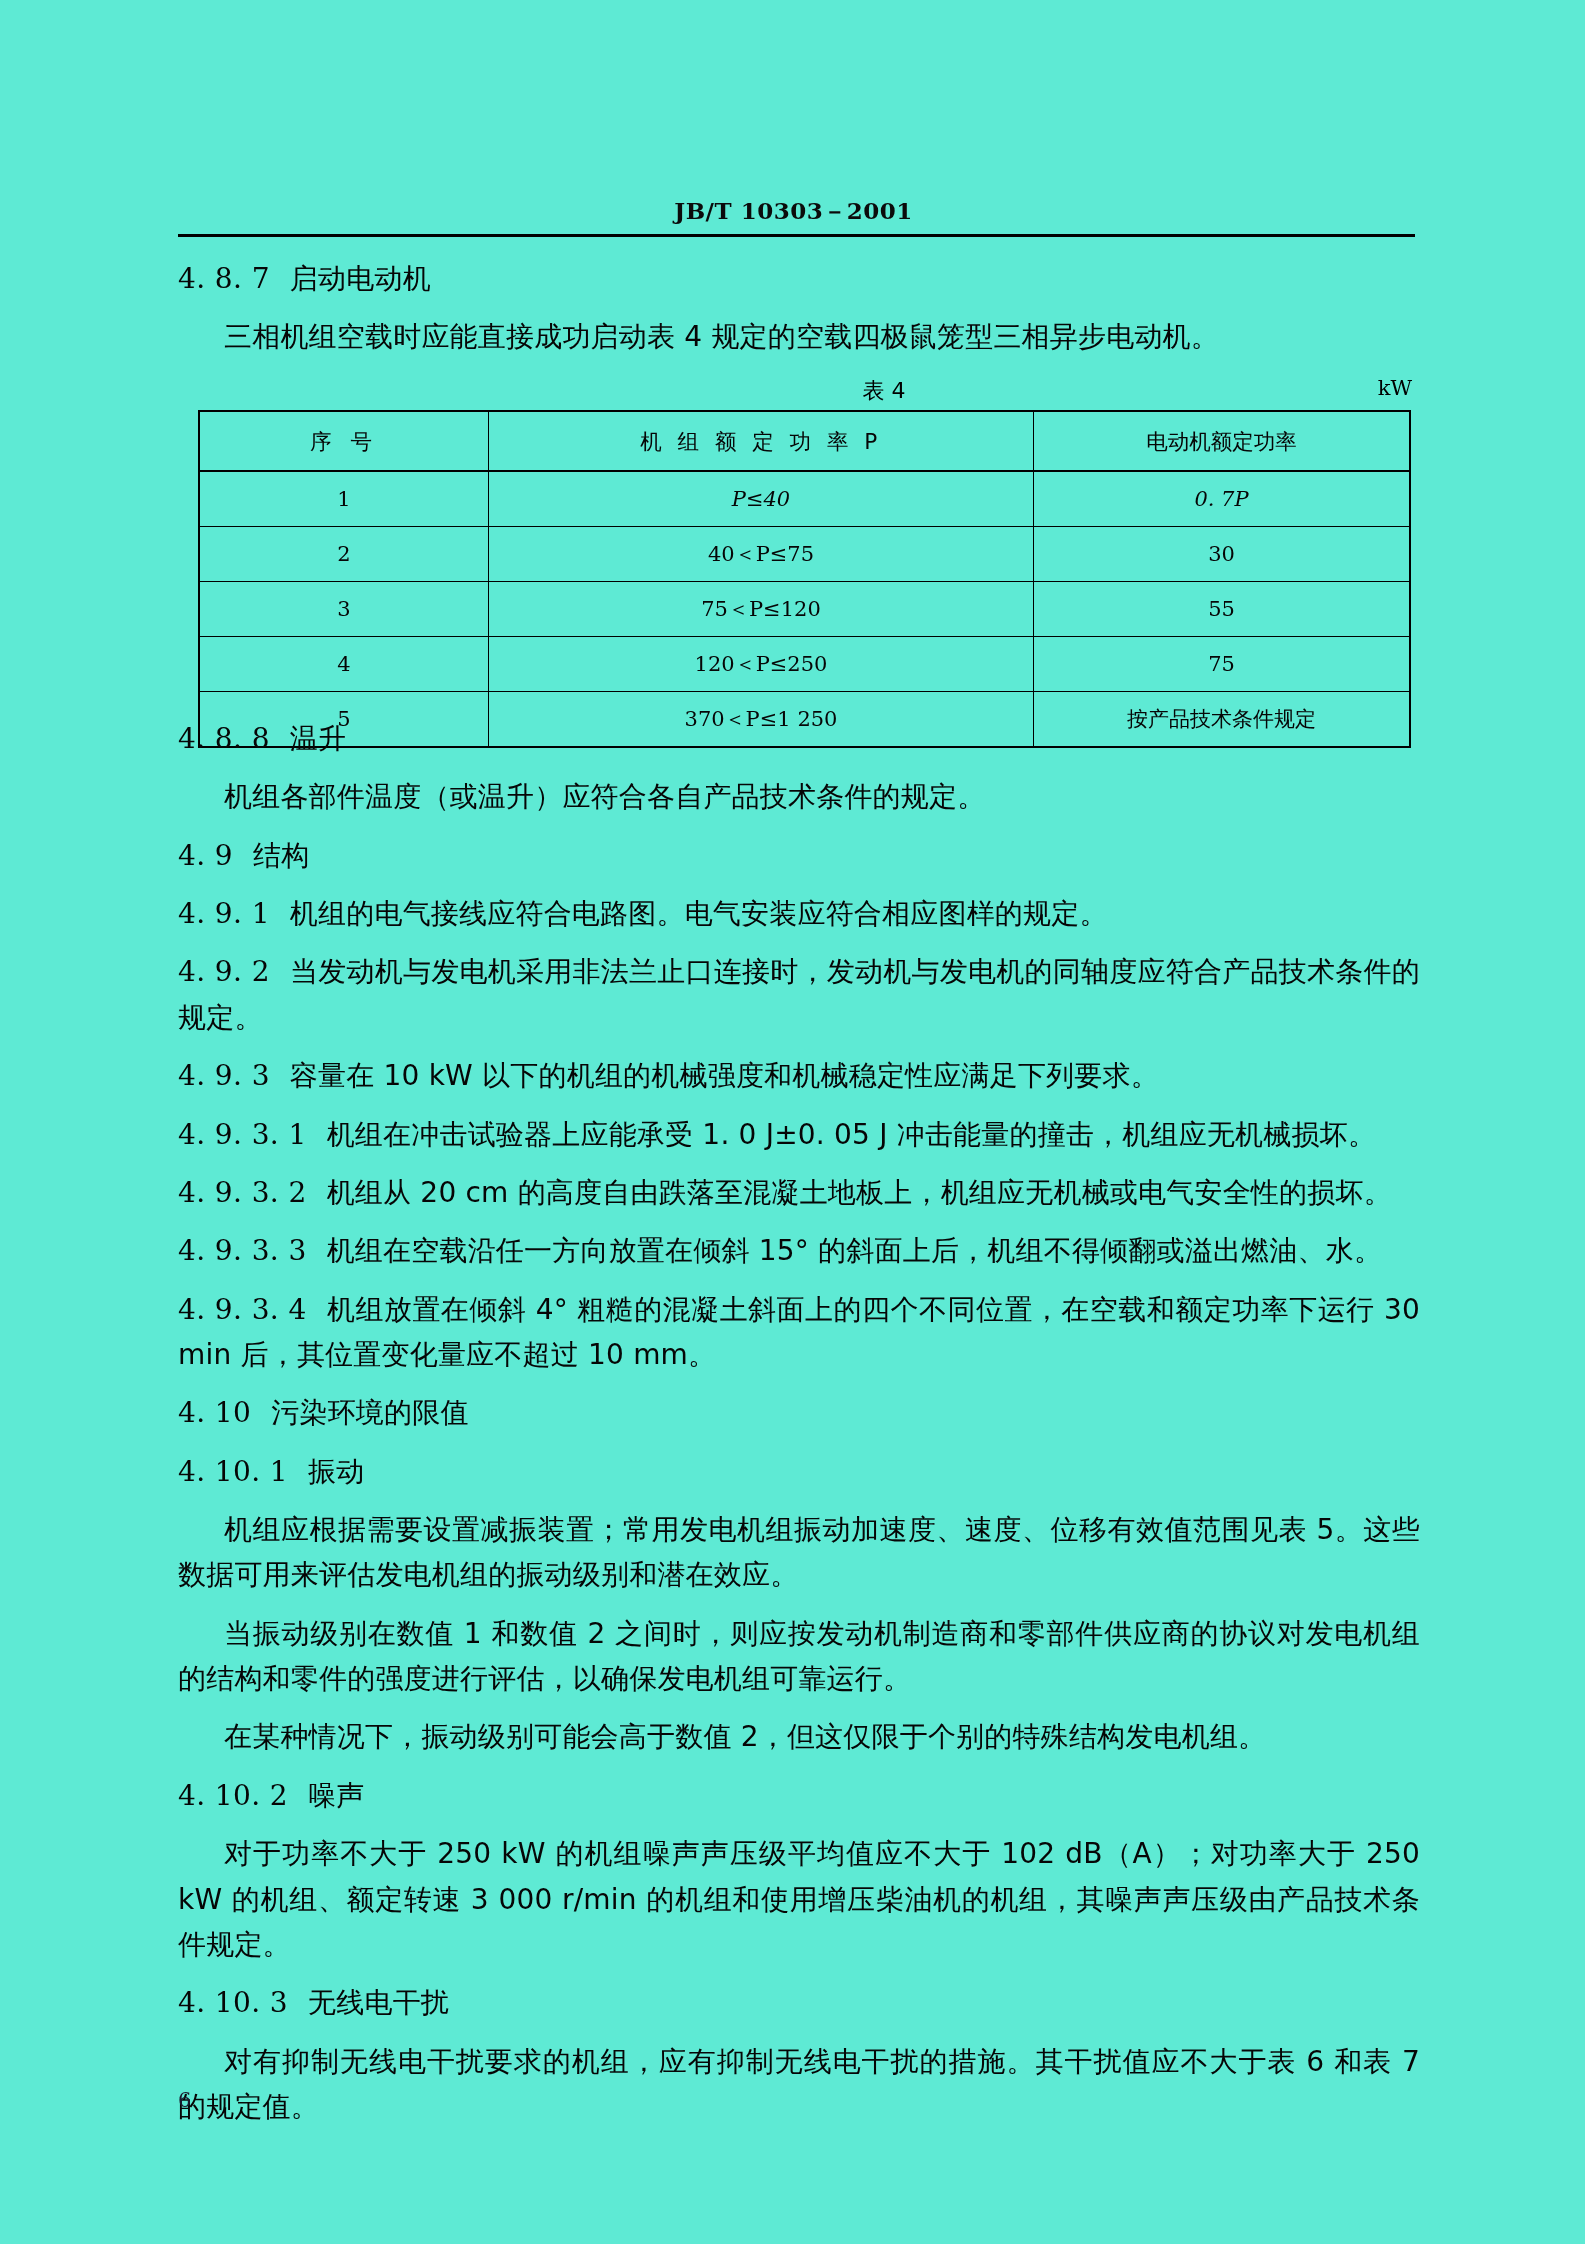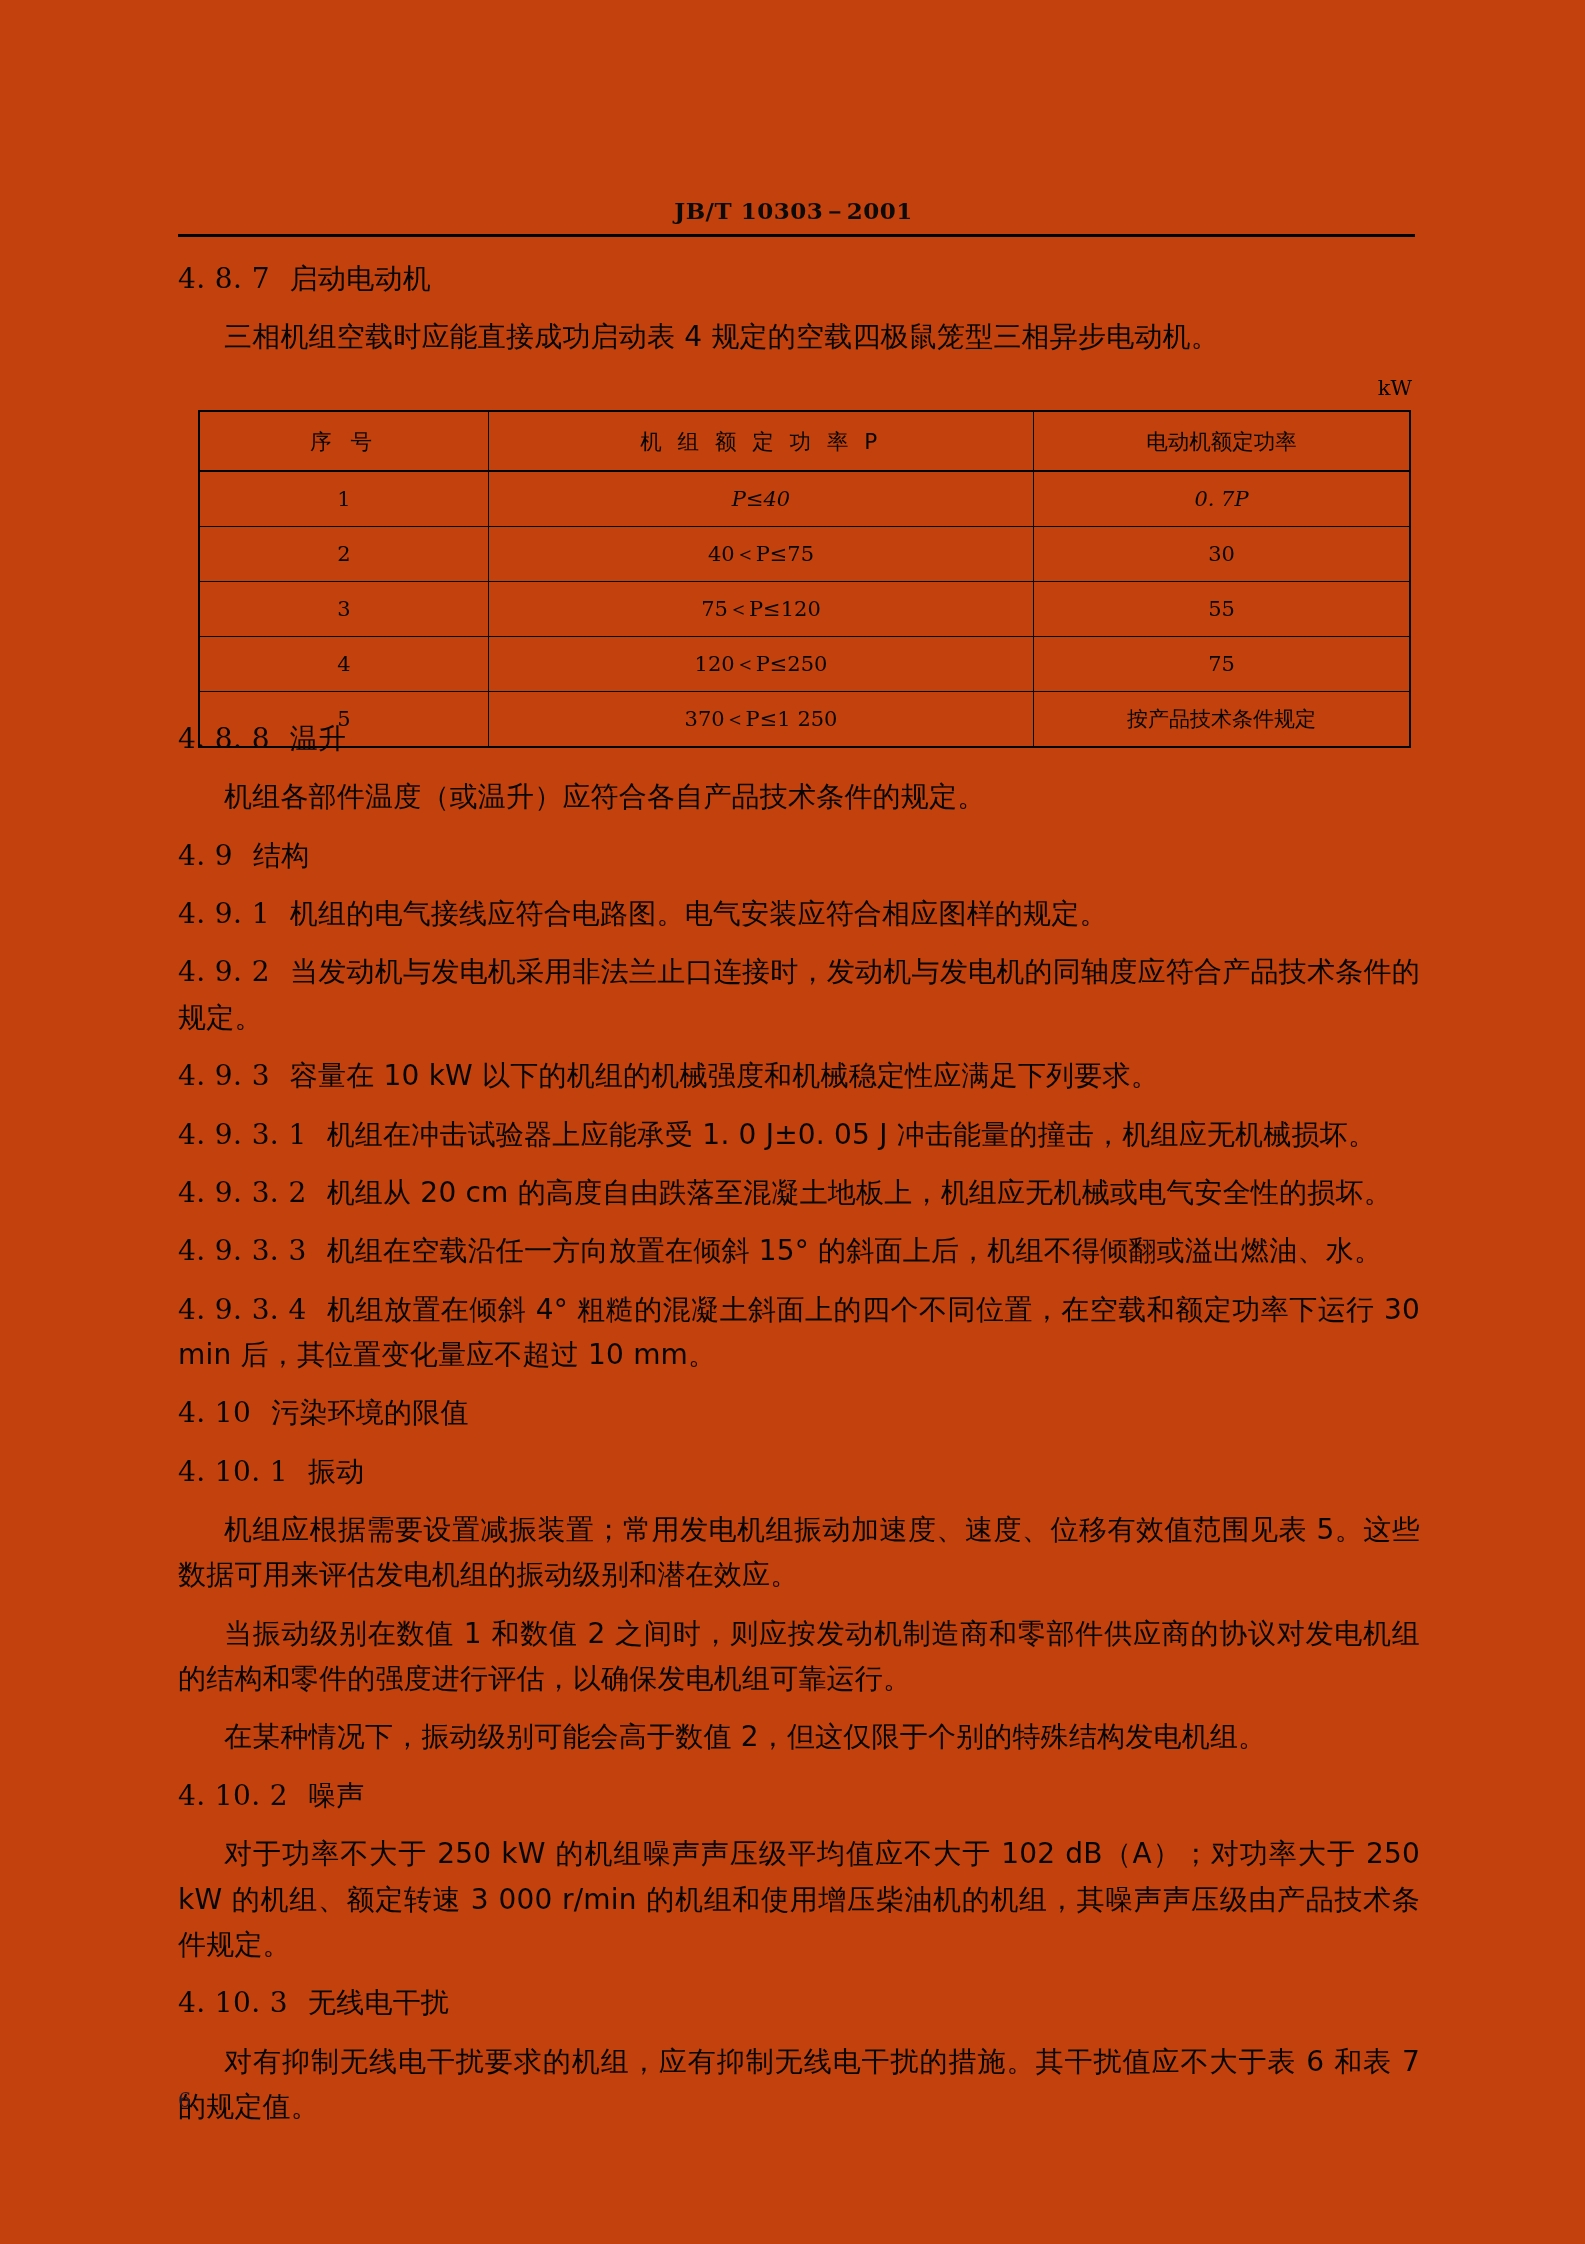--- a/index.html
+++ b/index.html
@@ -8,21 +8,21 @@
     background: #ffffff;
   }
   body {
     font-family: "DejaVu Sans", "Liberation Sans", sans-serif;
     color: #000000;
   }
   .page {
     position: relative;
     width: 1585px;
     height: 2244px;
-    background: #c2410c;
+    background: #5eead4;
     box-sizing: border-box;
     overflow: hidden;
   }
 
   
   .header-zone {
     position: absolute;
     left: 178px;
     top: 196px;
     width: 1237px;
@@ -157,20 +157,21 @@
 
   <div class="content">
     <p class="clause heading">
       <span class="num">4. 8. 7</span><span class="gap-md"></span><span>启动电动机</span>
     </p>
     <p class="clause indent">三相机组空载时应能直接成功启动表 4 规定的空载四极鼠笼型三相异步电动机。</p>
   </div>
 
   <div class="table-wrap">
     <div class="table-capline">
+      <div class="table-caption">表 4</div>
       <div class="table-unit">kW</div>
     </div>
     <table class="spec">
       <thead>
         <tr>
           <td class="col-a hdr-spaced">序 号</td>
           <td class="col-b hdr-spaced2">机 组 额 定 功 率 P</td>
           <td class="col-c">电动机额定功率</td>
         </tr>
       </thead>

